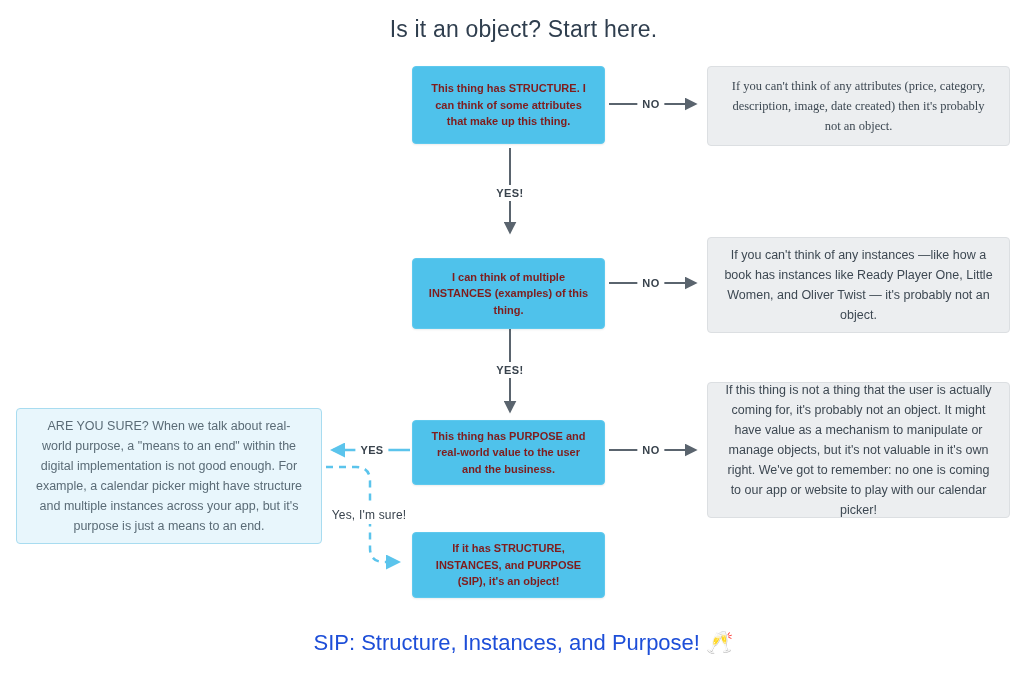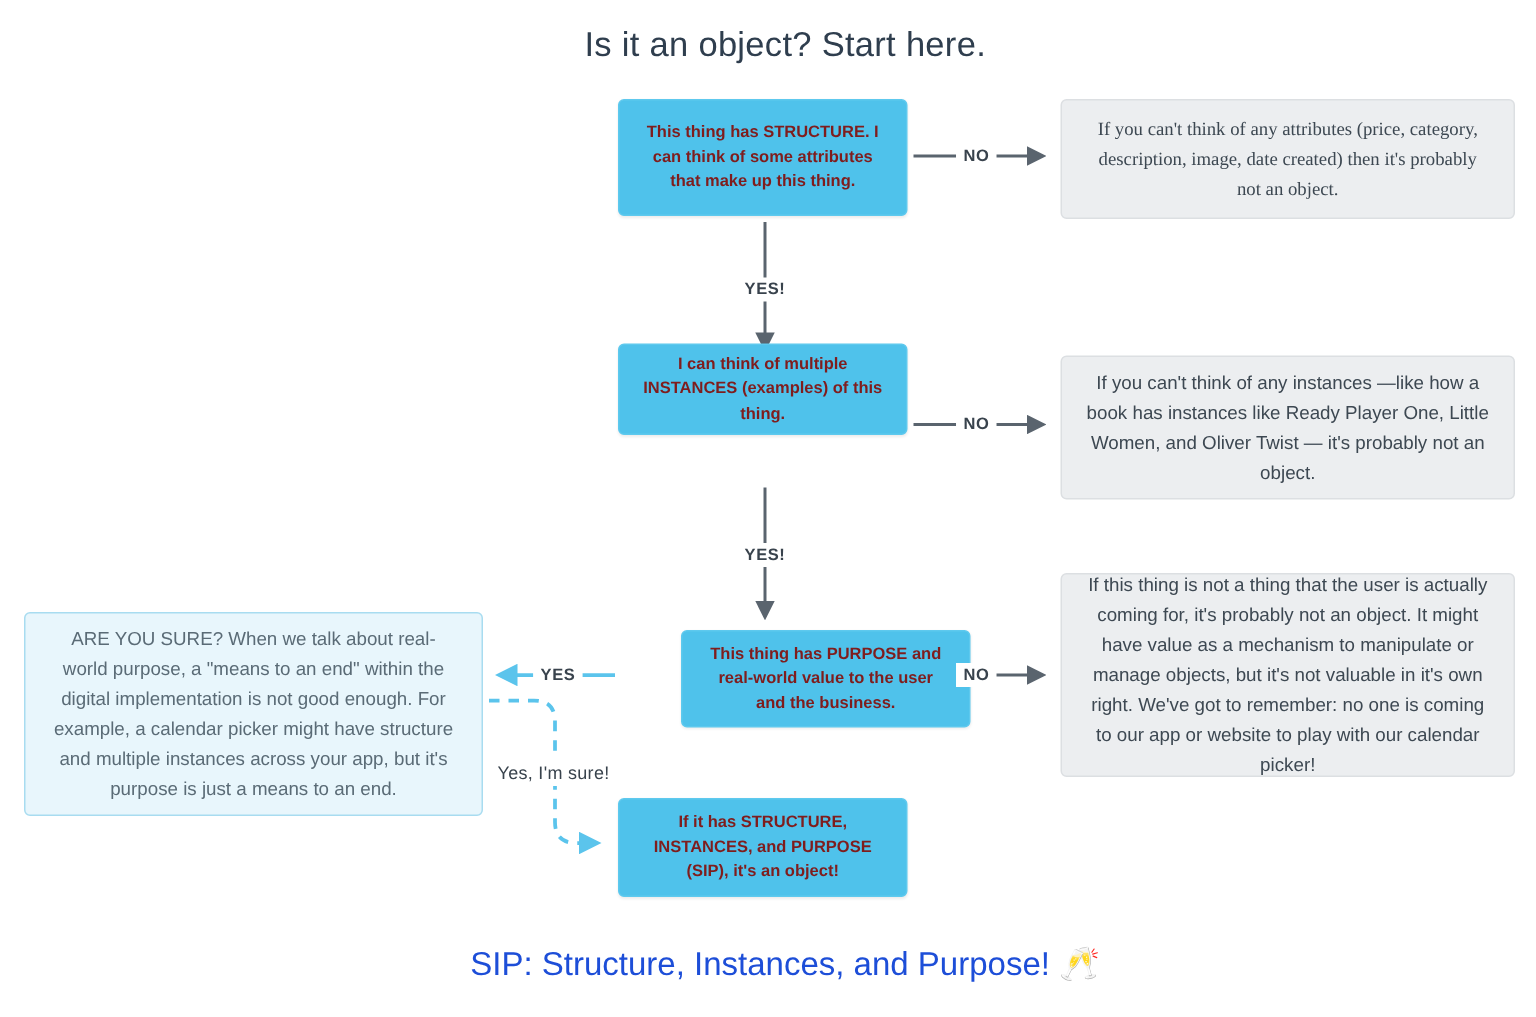--- a/index.html
+++ b/index.html
@@ -108,25 +108,25 @@
     <line class="gray-line" x1="510" y1="148" x2="510" y2="232" marker-end="url(#ah-gray)"></line>
     <line class="gray-line" x1="510" y1="325" x2="510" y2="411" marker-end="url(#ah-gray)"></line>
     <line class="blue-line" x1="410" y1="450" x2="333" y2="450" marker-end="url(#ah-blue)"></line>
     <path class="blue-line dashed" d="M326,467 H356 Q370,467 370,481 V548 Q370,562 384,562 H398" marker-end="url(#ah-blue)"></path>
   </svg>
 
   <div class="node node-blue" style="left:412px; top:66px; width:193px; height:78px;">This thing has STRUCTURE. I can think of some attributes that make up this thing.</div>
 
   <div class="node node-gray" style="left:707px; top:66px; width:303px; height:80px;font-family:Liberation Serif, serif;">If you can't think of any attributes (price, category, description, image, date created) then it's probably not an object.</div>
 
-  <div class="node node-blue" style="left:412px; top:229px; width:193px; height:61px;">I can think of multiple INSTANCES (examples) of this thing.</div>
+  <div class="node node-blue" style="left:412px; top:258px; width:193px; height:71px;">I can think of multiple INSTANCES (examples) of this thing.</div>
 
   <div class="node node-gray" style="left:707px; top:237px; width:303px; height:96px;">If you can't think of any instances —like how a book has instances like Ready Player One, Little Women, and Oliver Twist — it's probably not an object.</div>
 
-  <div class="node node-blue" style="left:412px; top:420px; width:193px; height:65px;margin-left:42px;">This thing has PURPOSE and real-world value to the user and the business.</div>
+  <div class="node node-blue" style="left:412px; top:420px; width:193px; height:65px;">This thing has PURPOSE and real-world value to the user and the business.</div>
 
   <div class="node node-gray" style="left:707px; top:382px; width:303px; height:136px;">If this thing is not a thing that the user is actually coming for, it's probably not an object. It might have value as a mechanism to manipulate or manage objects, but it's not valuable in it's own right. We've got to remember: no one is coming to our app or website to play with our calendar picker!</div>
 
   <div class="node node-lightblue" style="left:16px; top:408px; width:306px; height:136px;">ARE YOU SURE? When we talk about real-world purpose,  a "means to an end" within the digital implementation is not good enough. For example, a calendar picker might have structure and multiple instances across your app, but it's purpose is just a means to an end.</div>
 
   <div class="node node-blue" style="left:412px; top:532px; width:193px; height:66px;">If it has STRUCTURE, INSTANCES, and PURPOSE (SIP), it's an object!</div>
 
   <div class="flow-label" style="left:651px; top:104px;">NO</div>
   <div class="flow-label" style="left:651px; top:283px;">NO</div>
   <div class="flow-label" style="left:651px; top:450px;">NO</div>

